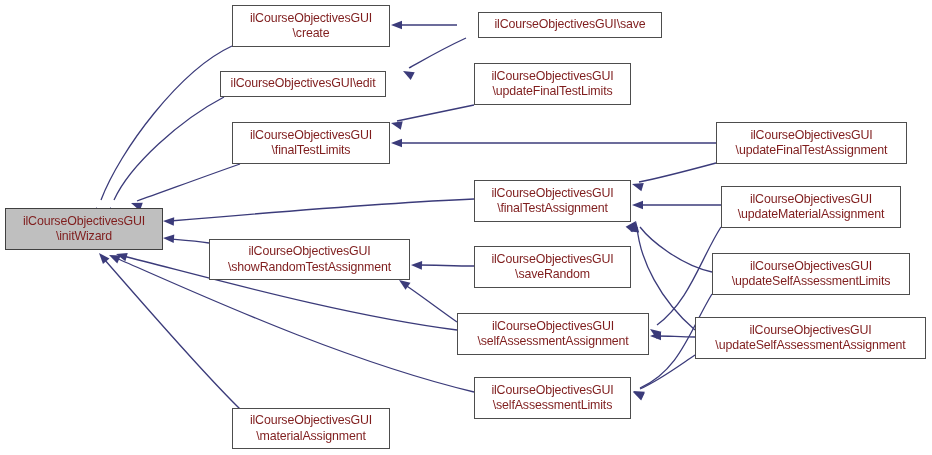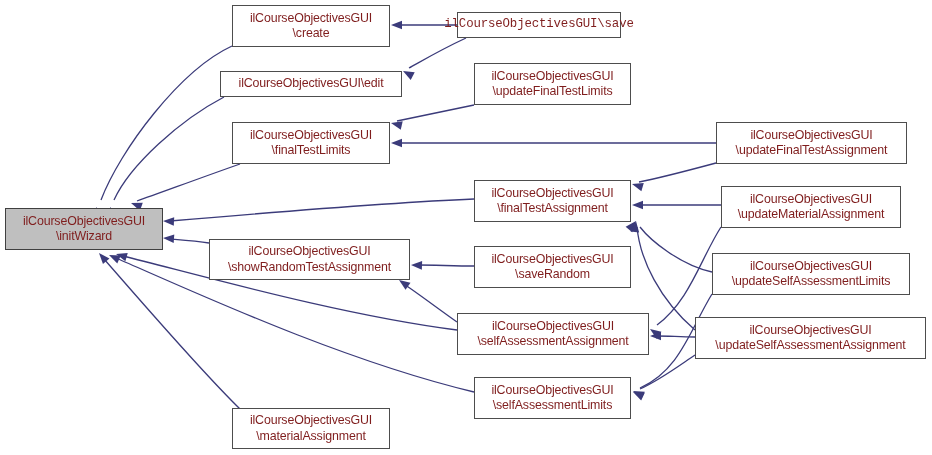--- a/index.html
+++ b/index.html
@@ -97,28 +97,28 @@
       <polygon points="0,0 11,-4.3 11,4.3" fill="#3b3b7a" transform="translate(636,221) rotate(456)"></polygon>
       <path d="M695,337 C680,337 670,336 657,336" fill="none" stroke="#3b3b7a" stroke-width="1.3"></path>
       <polygon points="0,0 11,-4.3 11,4.3" fill="#3b3b7a" transform="translate(650,336) rotate(360)"></polygon>
       <path d="M695,355 C680,365 660,380 640,389" fill="none" stroke="#3b3b7a" stroke-width="1.3"></path>
       <polygon points="0,0 11,-4.3 11,4.3" fill="#3b3b7a" transform="translate(633,392) rotate(385)"></polygon>
     </svg>
 <div class="gnode highlight" style="left: 5px; top: 208px; width: 158px; height: 42px;"><span class="nlabel">ilCourseObjectivesGUI
 \initWizard</span></div>
     <div class="gnode" style="left: 232px; top: 5px; width: 158px; height: 42px;"><span class="nlabel">ilCourseObjectivesGUI
 \create</span></div>
-    <div class="gnode" style="left: 220px; top: 71px; width: 182px; height: 26px;"><span class="nlabel">ilCourseObjectivesGUI\edit</span></div>
+    <div class="gnode" style="left: 220px; top: 71px; width: 166px; height: 26px;"><span class="nlabel">ilCourseObjectivesGUI\edit</span></div>
     <div class="gnode" style="left: 232px; top: 122px; width: 158px; height: 42px;"><span class="nlabel">ilCourseObjectivesGUI
 \finalTestLimits</span></div>
     <div class="gnode" style="left: 209px; top: 239px; width: 201px; height: 41px;"><span class="nlabel">ilCourseObjectivesGUI
 \showRandomTestAssignment</span></div>
     <div class="gnode" style="left: 232px; top: 408px; width: 158px; height: 41px;"><span class="nlabel">ilCourseObjectivesGUI
 \materialAssignment</span></div>
-    <div class="gnode" style="left: 457px; top: 12px; width: 164px; height: 26px; font-family: Liberation Mono, monospace;"><span class="nlabel">ilCourseObjectivesGUI\save</span></div>
+    <div class="gnode" style="left: 478px; top: 12px; width: 184px; height: 26px;"><span class="nlabel">ilCourseObjectivesGUI\save</span></div>
     <div class="gnode" style="left: 474px; top: 63px; width: 157px; height: 42px;"><span class="nlabel">ilCourseObjectivesGUI
 \updateFinalTestLimits</span></div>
     <div class="gnode" style="left: 474px; top: 180px; width: 157px; height: 42px;"><span class="nlabel">ilCourseObjectivesGUI
 \finalTestAssignment</span></div>
     <div class="gnode" style="left: 474px; top: 246px; width: 157px; height: 42px;"><span class="nlabel">ilCourseObjectivesGUI
 \saveRandom</span></div>
     <div class="gnode" style="left: 457px; top: 313px; width: 192px; height: 42px;"><span class="nlabel">ilCourseObjectivesGUI
 \selfAssessmentAssignment</span></div>
     <div class="gnode" style="left: 474px; top: 377px; width: 157px; height: 42px;"><span class="nlabel">ilCourseObjectivesGUI
 \selfAssessmentLimits</span></div>

